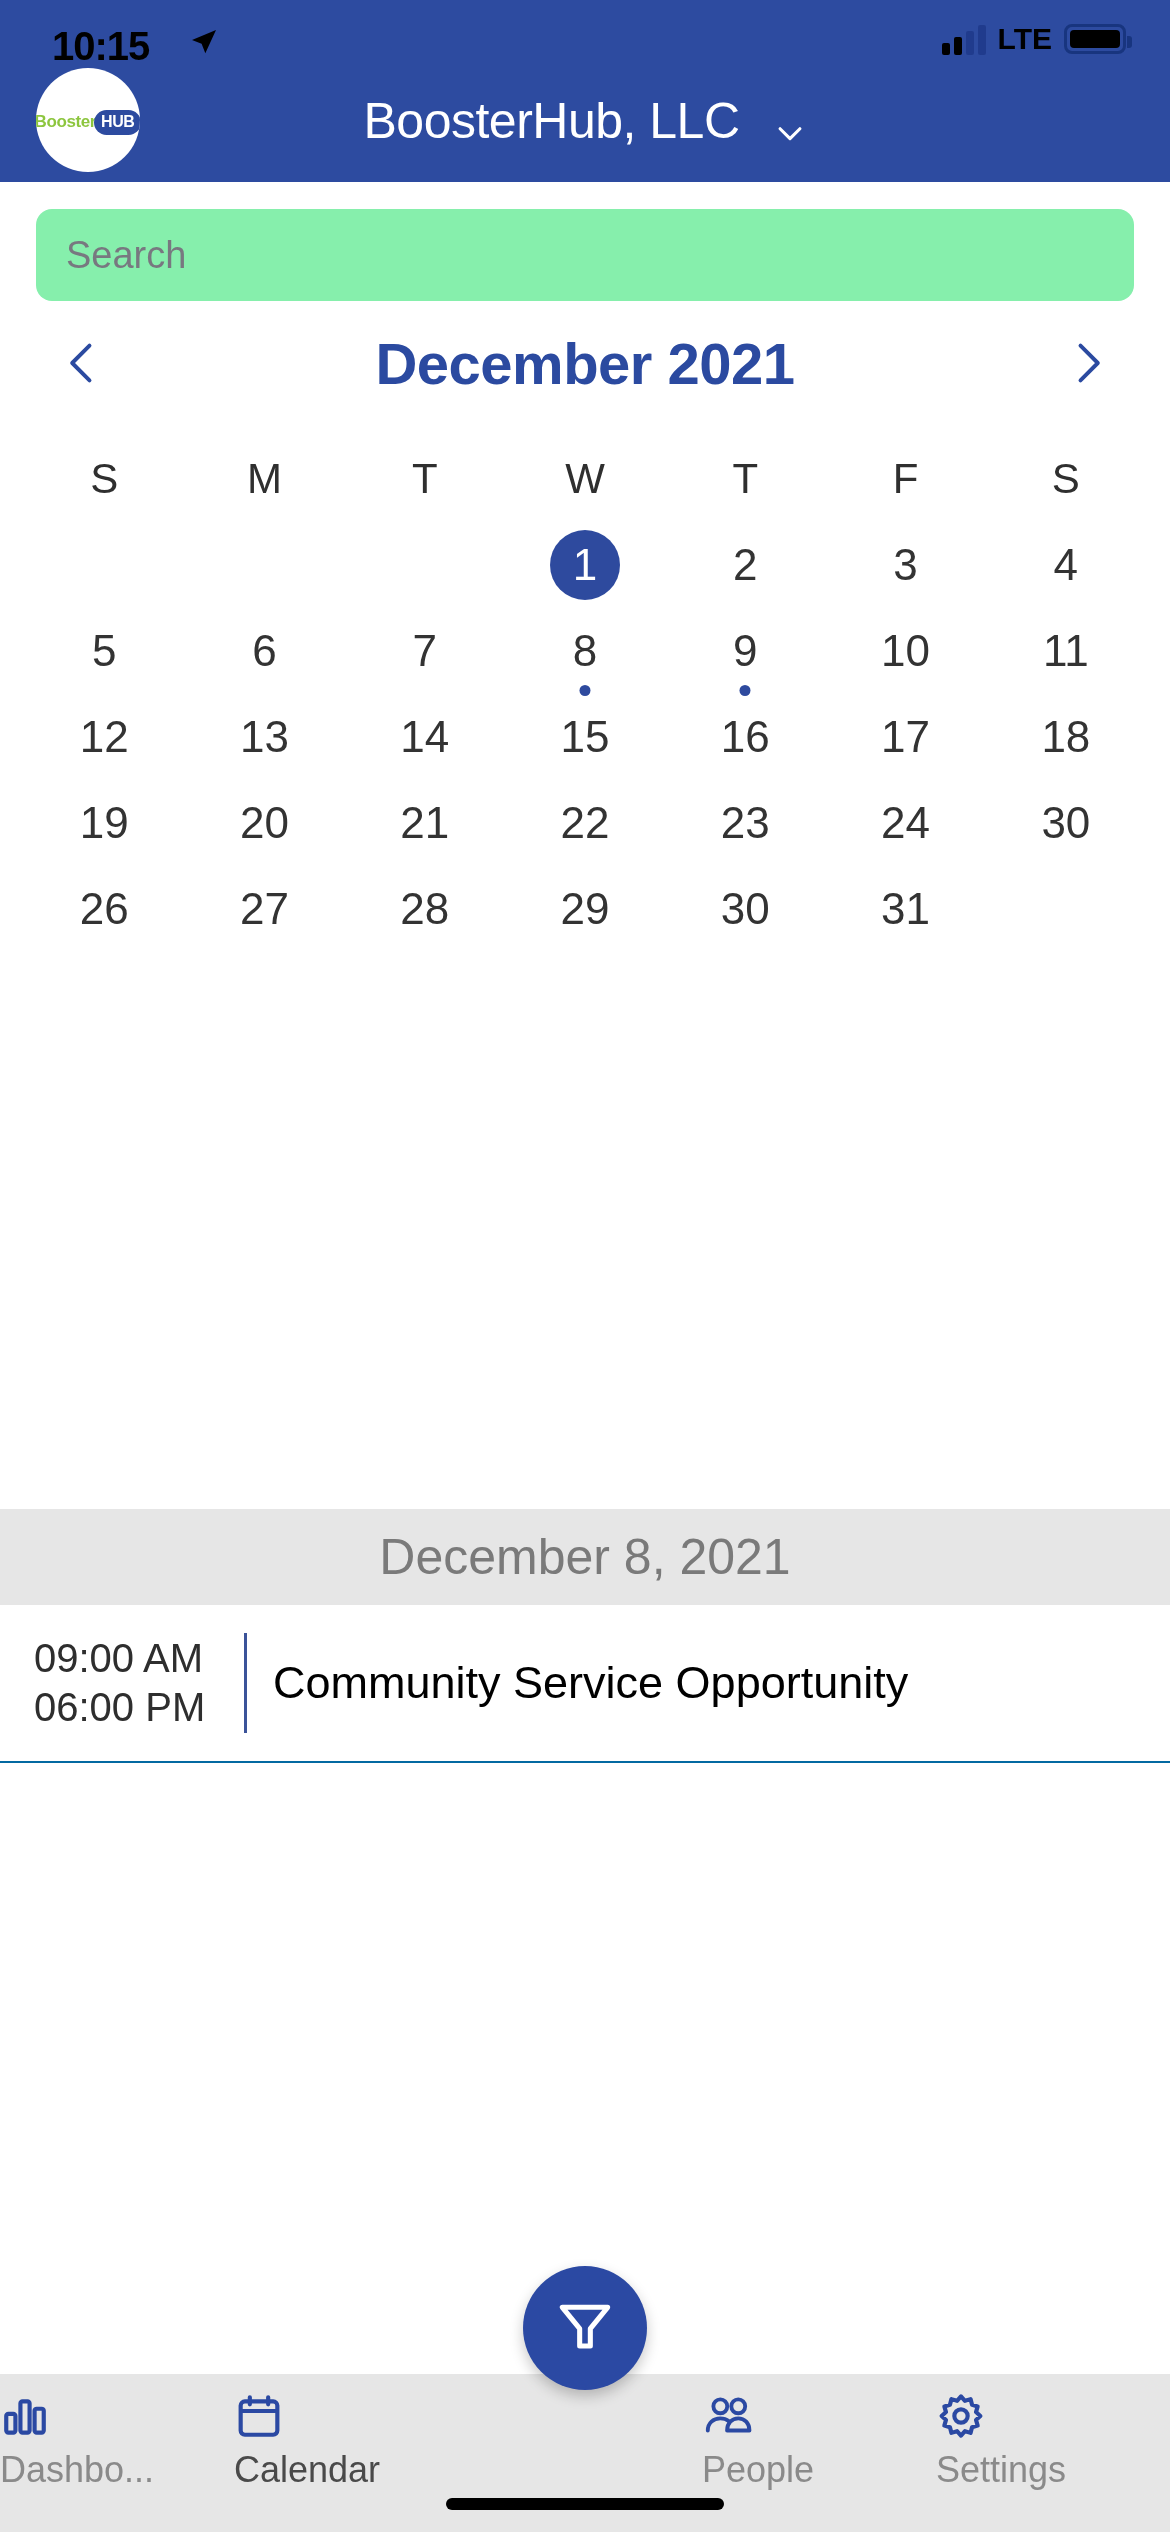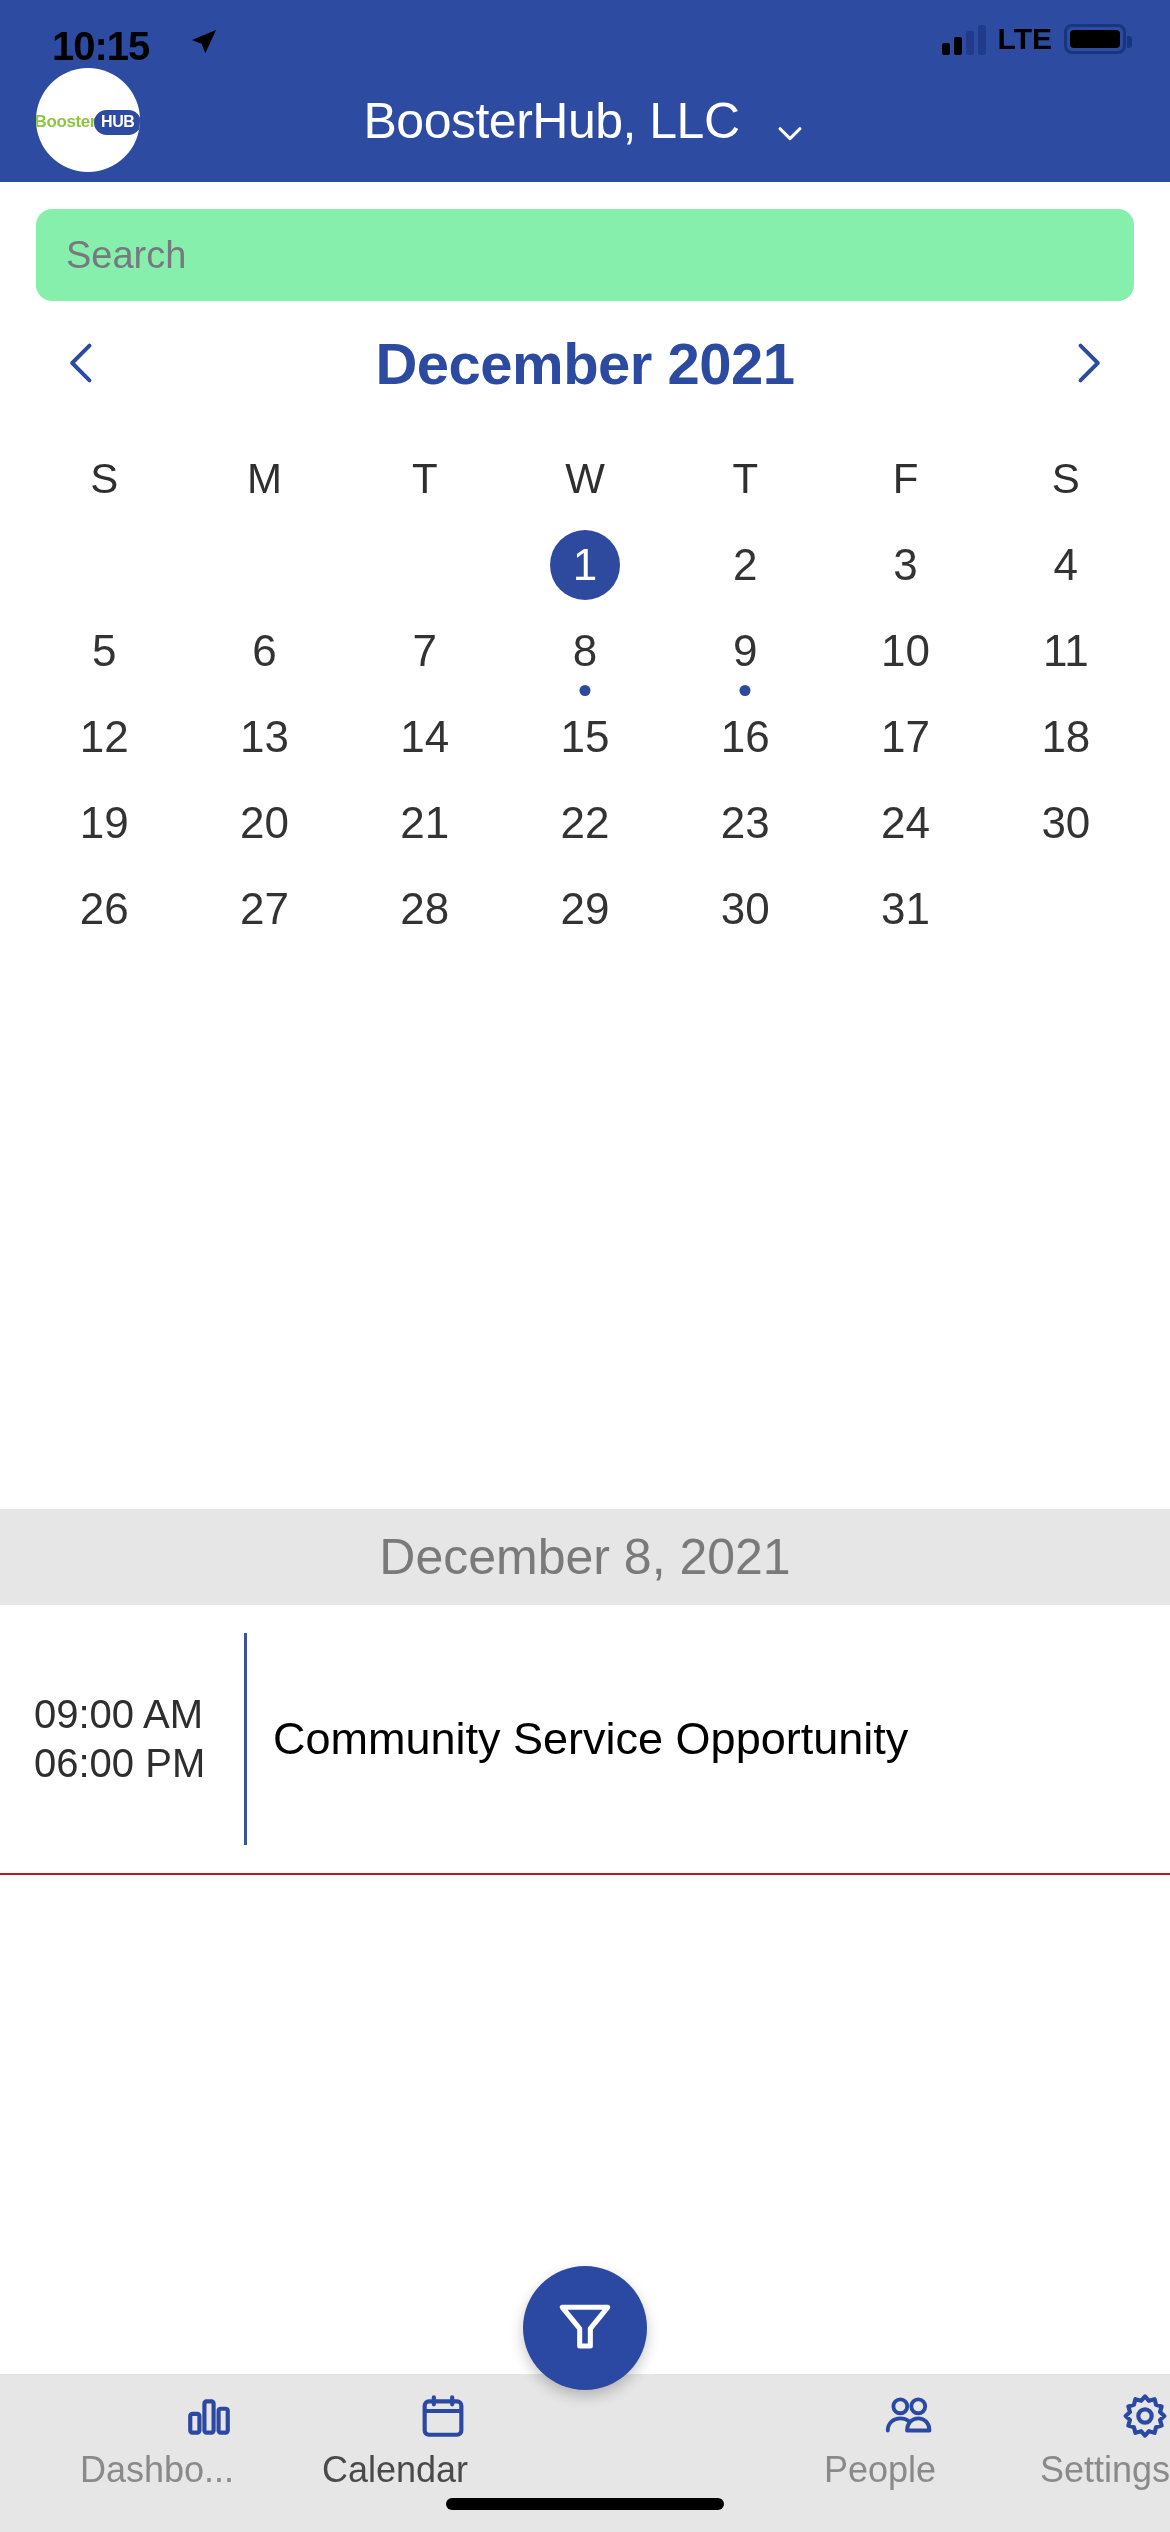--- a/index.html
+++ b/index.html
@@ -295,24 +295,24 @@
   
   .event-list {
     position: absolute;
     left: 0;
     top: 1605px;
     width: 1170px;
     background: #ffffff;
   }
   .event-row {
     position: relative;
-    height: 270px;
-    display: flex;
-    align-items: center;
-    border-bottom: 2px solid #b91c1c;
+    height: 158px;
+    display: flex;
+    align-items: center;
+    border-bottom: 2px solid #0369a1;
     box-sizing: border-box;
     overflow: hidden;
   }
   .event-times {
     width: 210px;
     margin-left: 34px;
     flex: none;
   }
   .event-times div {
     font-size: 40px;
@@ -347,21 +347,21 @@
     position: absolute;
     left: 0; top: 0;
     width: 1170px;
     height: 130px;
     display: grid;
     grid-template-columns: repeat(5, 1fr);
   }
   .nav-item {
     display: flex;
     flex-direction: column;
-    align-items: flex-end;
+    align-items: flex-start;
     justify-content: center;
     gap: 8px;
   }
   .nav-icon {
     height: 54px;
     display: flex;
     align-items: flex-end;
     justify-content: center;
   }
   .nav-label {

